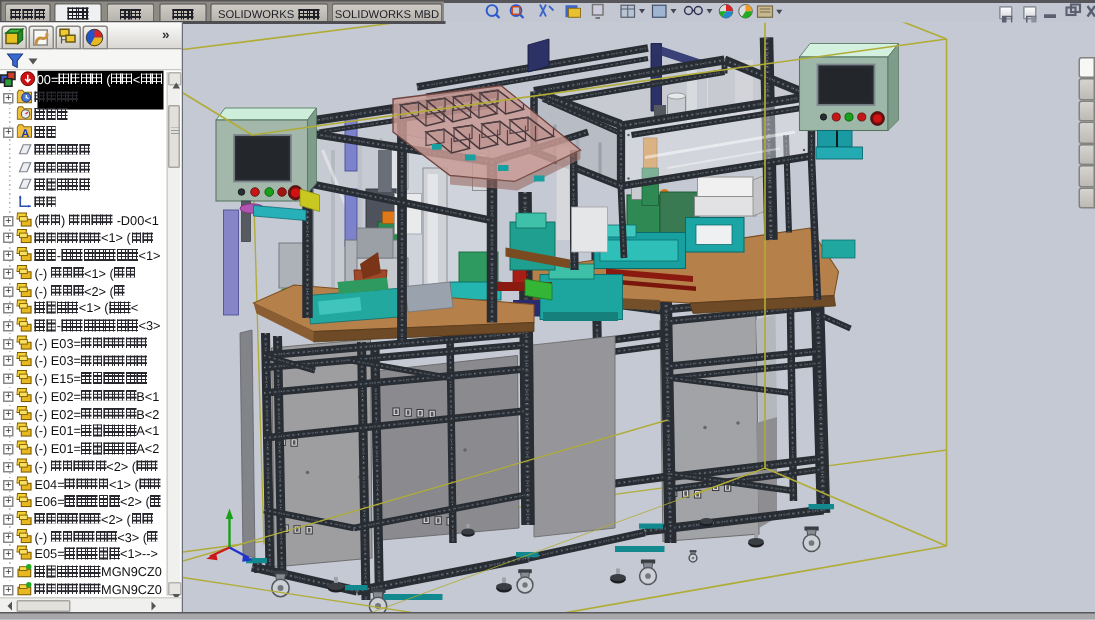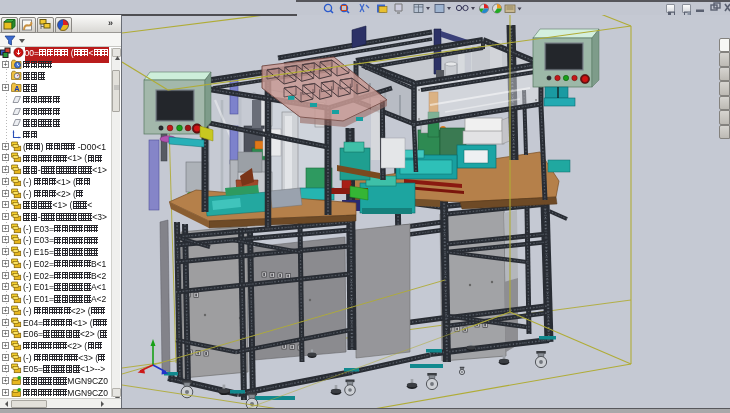--- a/index.html
+++ b/index.html
@@ -24,21 +24,21 @@
 #ptree{position:absolute;left:0;top:31.5px;width:120.5px;height:351px;background:#fff;overflow:hidden}
 .trow{position:absolute;left:0;height:11.7px;width:120px;white-space:nowrap;font-size:8.5px;color:#111;line-height:11.7px}
 .ex{display:inline-block;width:7px;height:7px;margin:0 1.5px 0 2px;border:1px solid #888;background:#fff;color:#333;font-size:7px;line-height:5px;text-align:center;vertical-align:1px}
 .exd{display:inline-block;width:7px;margin:0 1.5px 0 2px}
 .ic{display:inline-block;width:11px;height:11px;margin-right:1.5px;vertical-align:-2px}
 .ic2{display:inline-block;width:11px;height:11px;margin-right:1px;vertical-align:-2px}
 .tx{font-size:8.5px}
 .cj{display:inline-block;width:6.8px;height:7.4px;margin:0 0.3px;vertical-align:-0.5px;background:
  repeating-linear-gradient(to bottom,#27272d 0 1px,rgba(0,0,0,0) 1px 2.3px),
  repeating-linear-gradient(to right,#27272d 0 0.9px,rgba(0,0,0,0) 0.9px 2.7px)}
-.sel{background:#b91c1c;color:#fff;padding:1px 1px 5px 0}
+.sel{background:#000000;color:#fff;padding:1px 1px 15px 0}
 .sel .cj{background:repeating-linear-gradient(to bottom,#fff 0 0.8px,rgba(0,0,0,0) 0.8px 2.5px),repeating-linear-gradient(to right,#fff 0 0.8px,rgba(0,0,0,0) 0.8px 3.1px)}
 
 #vsb{position:absolute;right:1.5px;top:33px;width:9px;height:349px;background:#f0f0ee;border-left:1px solid #d0d0cc}
 #vsb .ar{position:absolute;left:0;width:9px;height:9px;background:#e6e5e1;border:1px solid #b5b3ad;border-radius:1px}
 #vsb .th{position:absolute;left:0.5px;top:22px;width:8px;height:42px;background:#e2e0da;border:1px solid #a8a6a0;border-radius:1px}
 #hsb{position:absolute;left:0;bottom:0px;width:120.5px;height:10.5px;background:#f0f0ee;border-top:1px solid #d0d0cc}
 #hsb .th{position:absolute;left:11px;top:1px;width:36px;height:8px;background:#e2e0da;border:1px solid #a8a6a0;border-radius:1px}
 .har{position:absolute;top:2px;width:0;height:0;border:3px solid transparent}
 
 #viewport{position:absolute;left:122px;top:15px;width:608px;height:393px;background:#c5c9d3}
@@ -47,20 +47,28 @@
 #hud{position:absolute;left:322px;top:1px;height:13px;z-index:6}
 
 #taskpane{position:absolute;right:0;top:38px;width:11px;z-index:6}
 .tpb{width:11px;height:14.2px;background:linear-gradient(#d6d4d0,#bdbab4);border:1px solid #84827e;border-radius:2px 0 0 2px;margin-bottom:0.3px}
 .tpb.first{background:#f7f7f5}
 
 #bottom{position:absolute;left:0;top:408px;width:730px;height:5px;background:#a8a8aa;border-top:1.5px solid #58585c;z-index:7}
 </style></head><body>
 <div id="page">
  <div id="topbar">
+  <div id="tabzone">
+   <div class="tab" style="left:2px;width:31px"><span class="cjt cjt2"></span><span class="cjt cjt2"></span><span class="cjt cjt2"></span></div>
+   <div class="tab act" style="left:35px;width:32px"><span class="cjt"></span><span class="cjt"></span></div>
+   <div class="tab" style="left:70px;width:32px"><span class="cjt cjt2"></span><span class="cjt cjt2"></span></div>
+   <div class="tab" style="left:105px;width:32px"><span class="cjt cjt2"></span><span class="cjt cjt2"></span></div>
+   <div class="tab" style="left:139px;width:79px;font-size:7.5px;font-weight:normal">SOLIDWORKS <span class="cjt cjt2"></span><span class="cjt cjt2"></span></div>
+   <div class="tab" style="left:220px;width:74px;font-size:7.5px;font-weight:normal">SOLIDWORKS MBD</div>
+  </div>
   <div id="hud"><svg width="200" height="13">
 <g fill="none">
 <circle cx="6" cy="6" r="3.6" stroke="#2a5acc" stroke-width="1.3"></circle>
             <path d="M8.6 8.6 L11 11" stroke="#2a5acc" stroke-width="1.5"></path>
 <circle cx="22" cy="6" r="3.6" stroke="#2a5acc" stroke-width="1.3"></circle>
             <path d="M24.6 8.6 L27 11" stroke="#2a5acc" stroke-width="1.5"></path>
             <rect x="19.5" y="3.5" width="5" height="5" stroke="#d04010" stroke-width="0.9"></rect>
 <path d="M38 2 L42 10 M42 2 L38 10 M44 3 L47 6" stroke="#3a66cc" stroke-width="1.2"></path>
 <rect x="55" y="2.5" width="8" height="8" fill="#3a66cc"></rect>
             <rect x="57" y="4.5" width="8" height="6" fill="#e8c030" stroke="#886a10" stroke-width="0.6"></rect>

